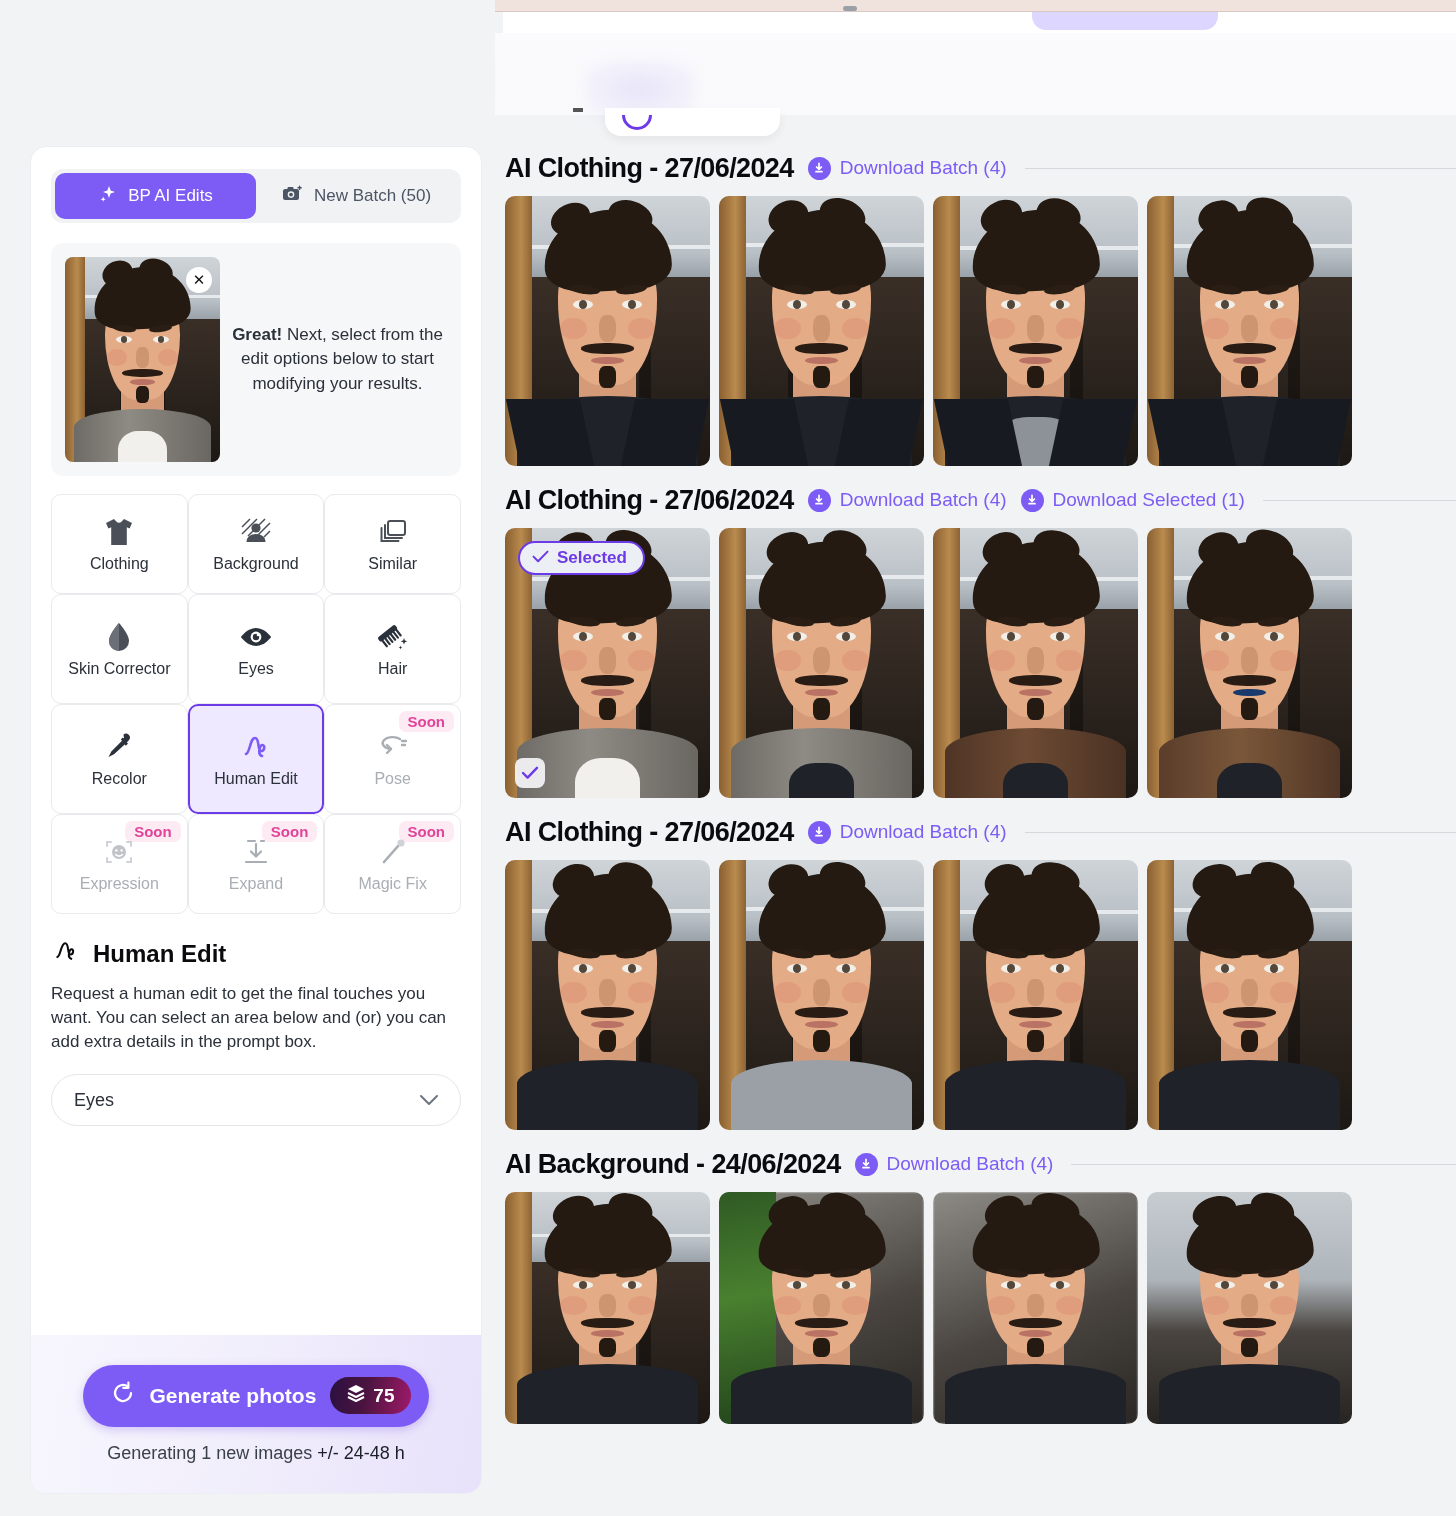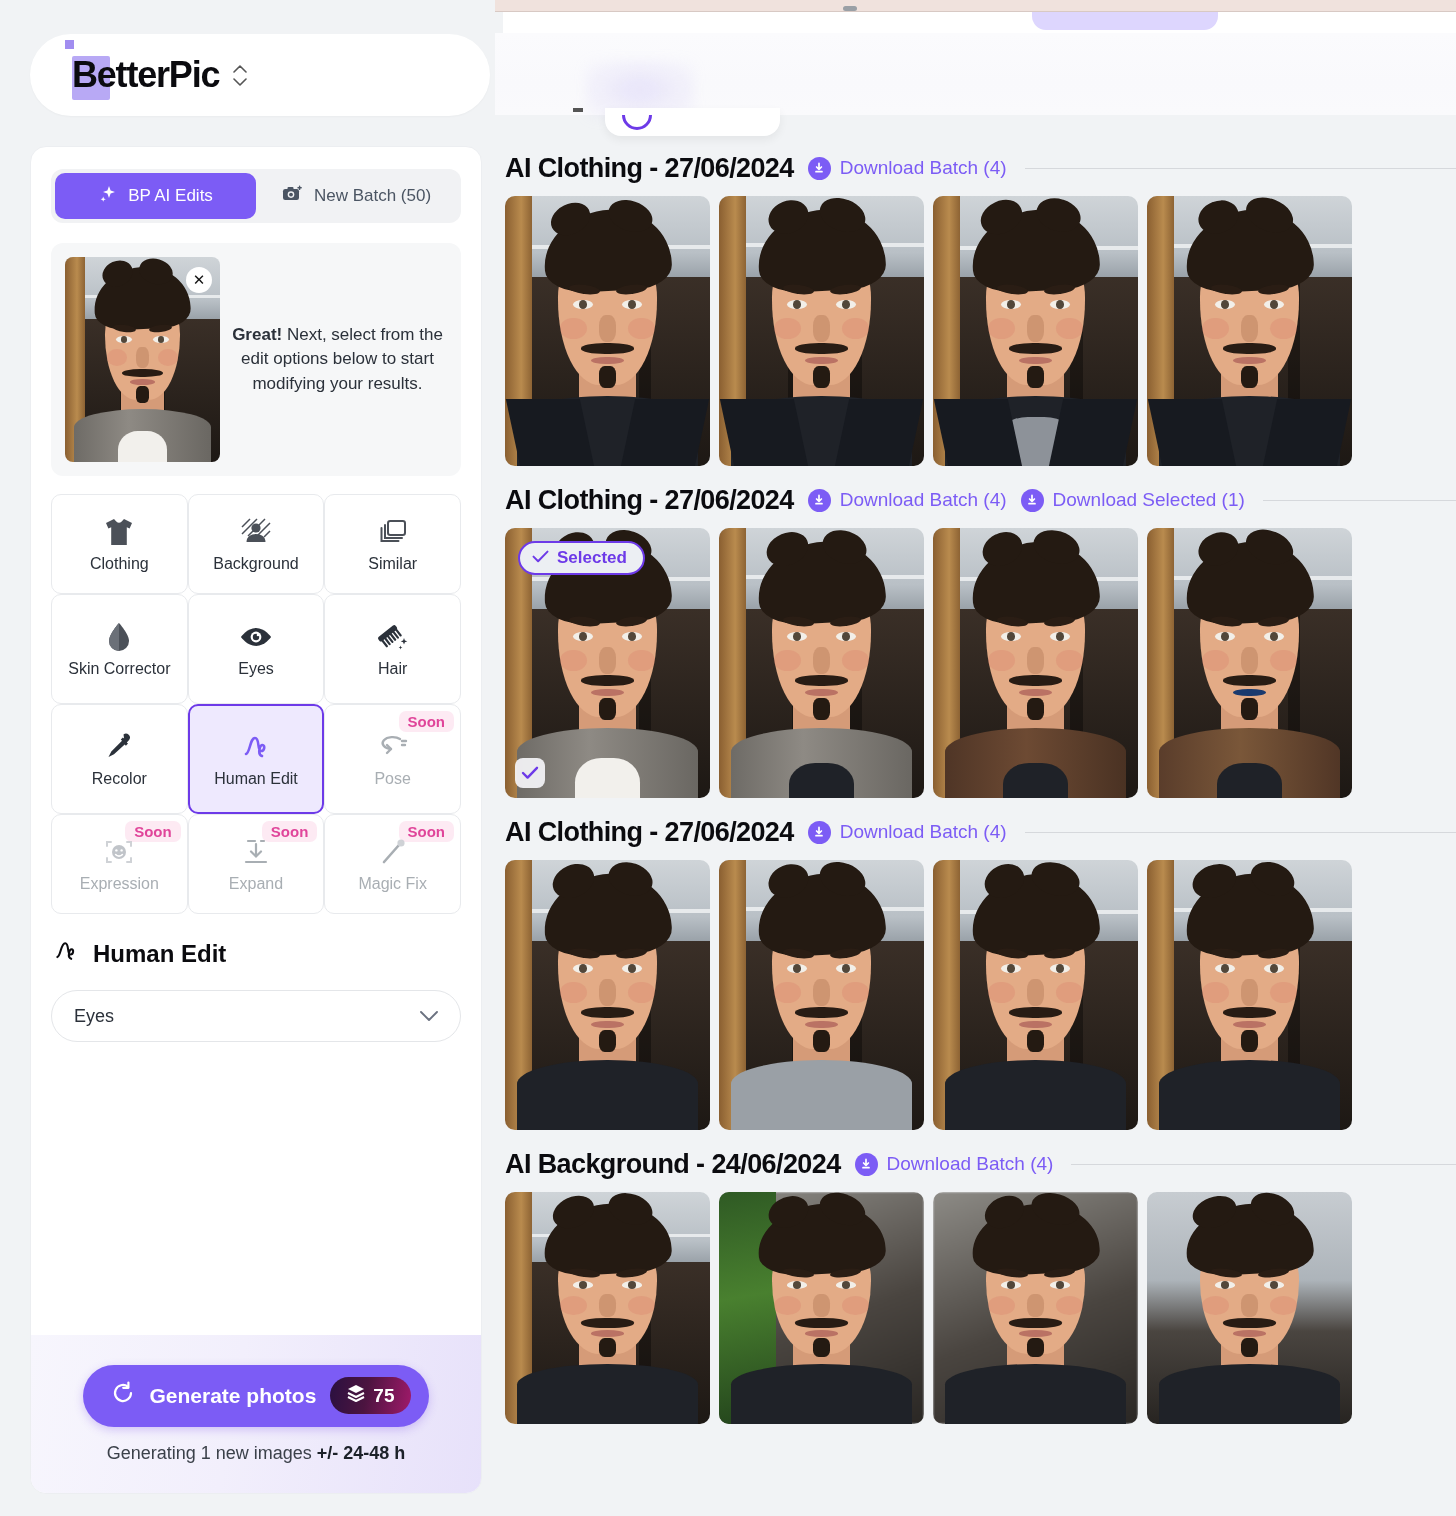--- a/index.html
+++ b/index.html
@@ -188,21 +188,21 @@
     display: flex; align-items: center; gap: 14px; padding: 0 18px 0 28px;
     color: #fff; font-size: 21px; font-weight: 700; cursor: pointer;
     box-shadow: 0 3px 10px rgba(109,58,232,.25);
   }
   .credits {
     display: flex; align-items: center; gap: 7px;
     background: linear-gradient(100deg,#2a1040 0%, #4c1440 45%, #a01a6a 100%);
     border-radius: 20px; padding: 7px 16px; font-size: 19px; font-weight: 700;
   }
   .gen-sub { font-size: 18px; color: #3b414a; }
-  .gen-sub b { font-weight: 700; color: #1c2129; }
+  .gen-sub b { font-weight: 400; color: #1c2129; }
 
   
   .main { position: absolute; left: 495px; top: 140px; width: 961px; }
   .section { margin-bottom: 6px; }
   .sec-head {
     display: flex; align-items: center; gap: 14px;
     height: 56px; padding-left: 10px;
   }
   .sec-title { font-size: 27px; font-weight: 700; color: #0b0b0f; letter-spacing: -.6px; white-space: nowrap; }
   .dl {
@@ -283,35 +283,20 @@
     <div class="top-ghost-pill"></div>
   </div>
   <div class="left-rail"></div>
   <div class="top-ghost-blur"></div>
   <div class="top-ghost-blob1"></div>
   <div class="top-ghost-dot"></div>
   <div class="top-ghost-tick"></div>
   <div class="top-ghost-card"></div>
   <div class="top-ghost-ring"></div>
 
-  <div class="logo-card">
-    <div class="logo-wrap">
-      <div class="logo-dot"></div>
-      <div class="logo-hl"></div>
-      <span class="logo-text">BetterPic</span>
-      <span class="logo-chev">
-        <svg width="14" height="8" viewBox="0 0 14 8">
-            <path d="M1 7L7 1l6 6" fill="none" stroke="#555" stroke-width="1.6" stroke-linecap="round" stroke-linejoin="round"></path>
-          </svg>
-        <svg width="14" height="8" viewBox="0 0 14 8">
-            <path d="M1 1l6 6 6-6" fill="none" stroke="#555" stroke-width="1.6" stroke-linecap="round" stroke-linejoin="round"></path>
-          </svg>
-      </span>
-    </div>
-  </div>
 
   <div class="sidebar">
 
     <div class="tabs">
       <div class="tab active">
         <span>
           <svg width="20" height="20" viewBox="0 0 20 20">
               <path d="M11 2l1.6 4.4L17 8l-4.4 1.6L11 14l-1.6-4.4L5 8l4.4-1.6z" fill="#fff"></path>
               <path d="M5.2 12.6l.7 1.9 1.9.7-1.9.7-.7 1.9-.7-1.9-1.9-.7 1.9-.7z" fill="#fff"></path>
             </svg>
@@ -521,20 +506,21 @@
 
     <div class="he-title">
       <span>
         <svg width="30" height="26" viewBox="0 0 34 30">
             <path d="M7 22c4-1 4-16 9-16s2 13 6 13 4-6 1.5-6S18 22 23 24" fill="none" stroke="#0b0b0f" stroke-width="2.4" stroke-linecap="round"></path>
           </svg>
       </span>
       <span>Human Edit</span>
     </div>
 
+    <div class="he-desc">Request a human edit to get the final touches you want. You can select an area below and (or) you can add extra details in the prompt box.</div>
 
     <div class="select-box">
       <span>Eyes</span>
       <span class="chev">
         <svg width="18" height="11" viewBox="0 0 18 11">
             <path d="M1 1l8 8 8-8" fill="none" stroke="#6b7280" stroke-width="1.9" stroke-linecap="round" stroke-linejoin="round"></path>
           </svg>
       </span>
     </div>
 

